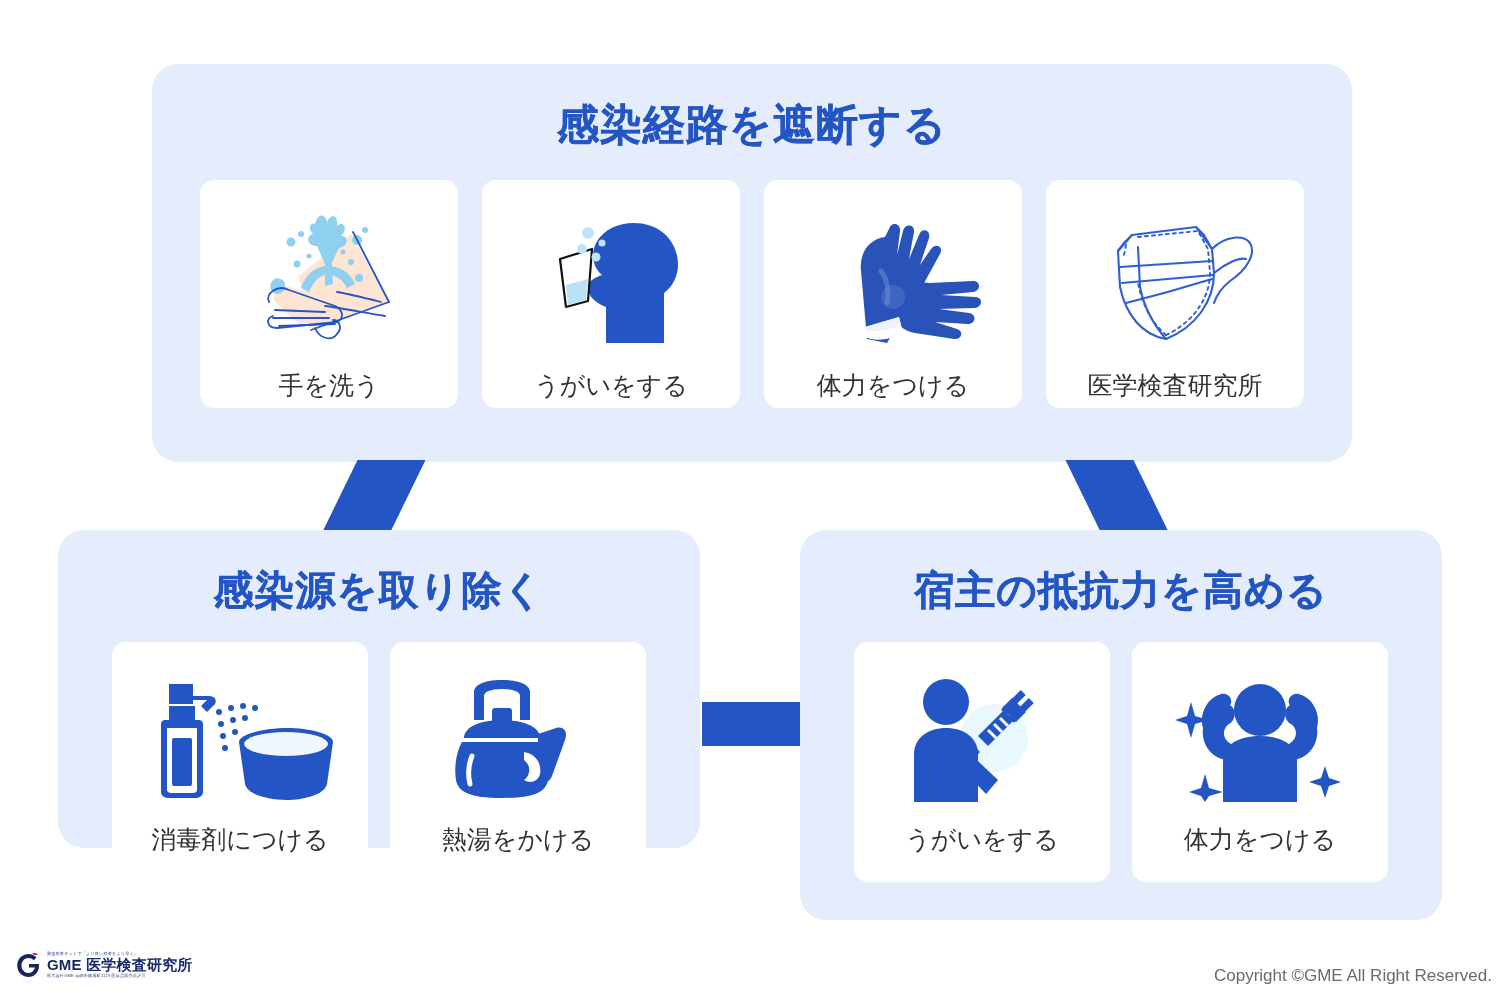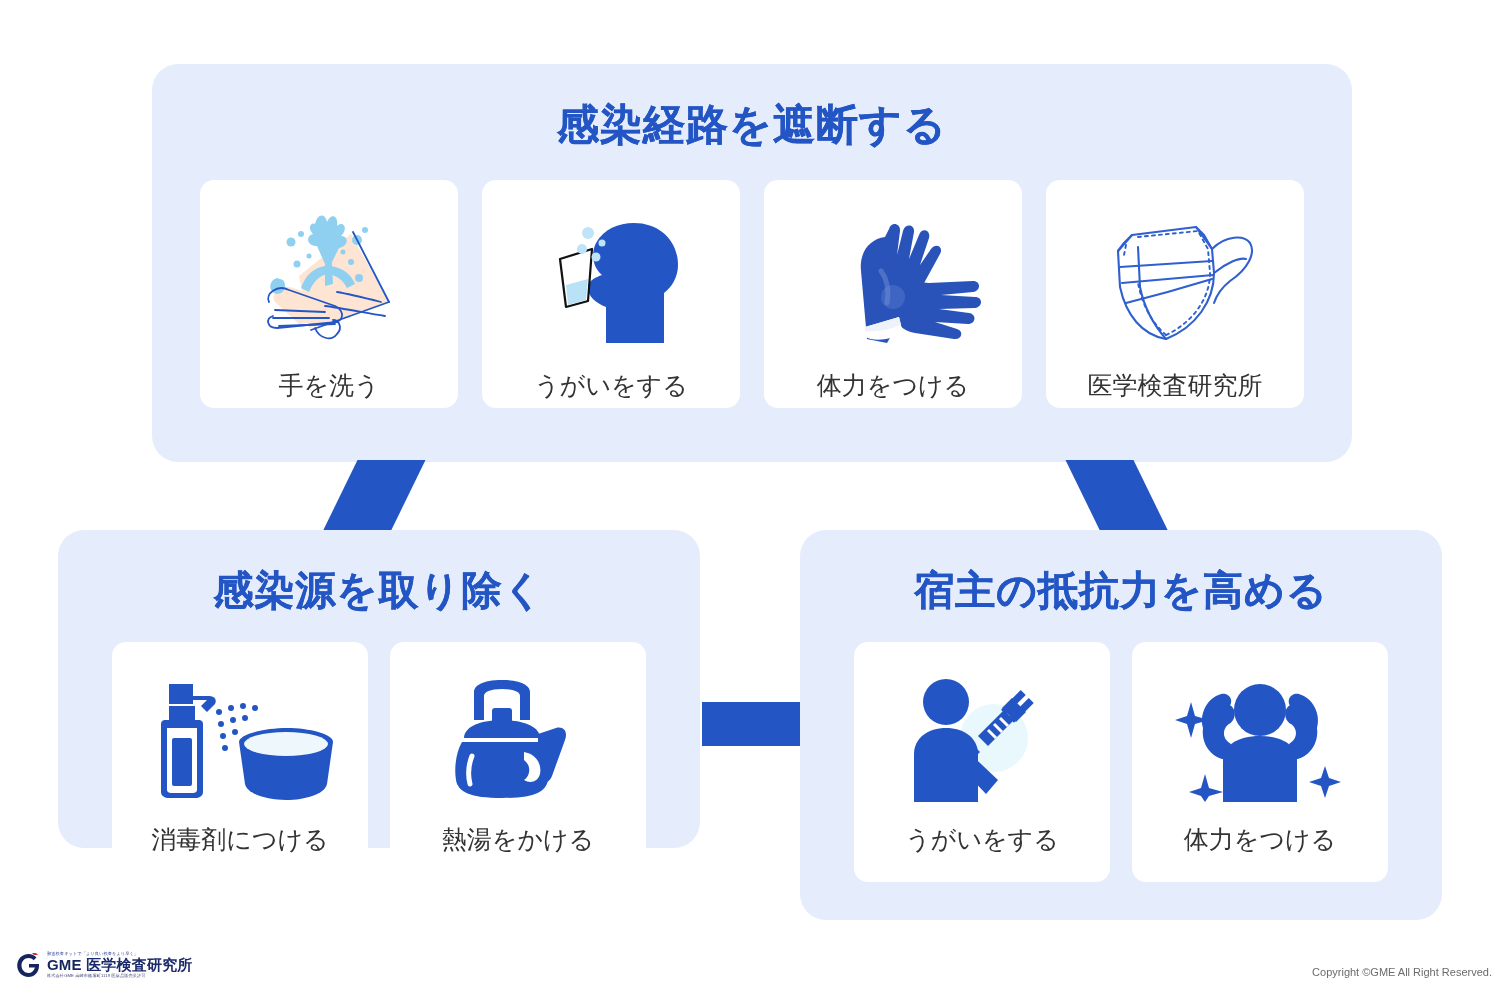--- a/index.html
+++ b/index.html
@@ -176,21 +176,21 @@
     font-size: 4.2px;
     color: #444b78;
     white-space: nowrap;
     margin-top: 2px;
     letter-spacing: 0.1px;
   }
   #copyright {
     position: absolute;
     right: 14px;
     top: 22px;
-    font-size: 11px;
+    font-size: 17px;
     color: #6b6b6b;
     white-space: nowrap;
   }
 </style>
 </head>
 <body>
 
 <div class="panel" id="panel-transmission">
   <div class="panel-title">感染経路を遮断する</div>
 

